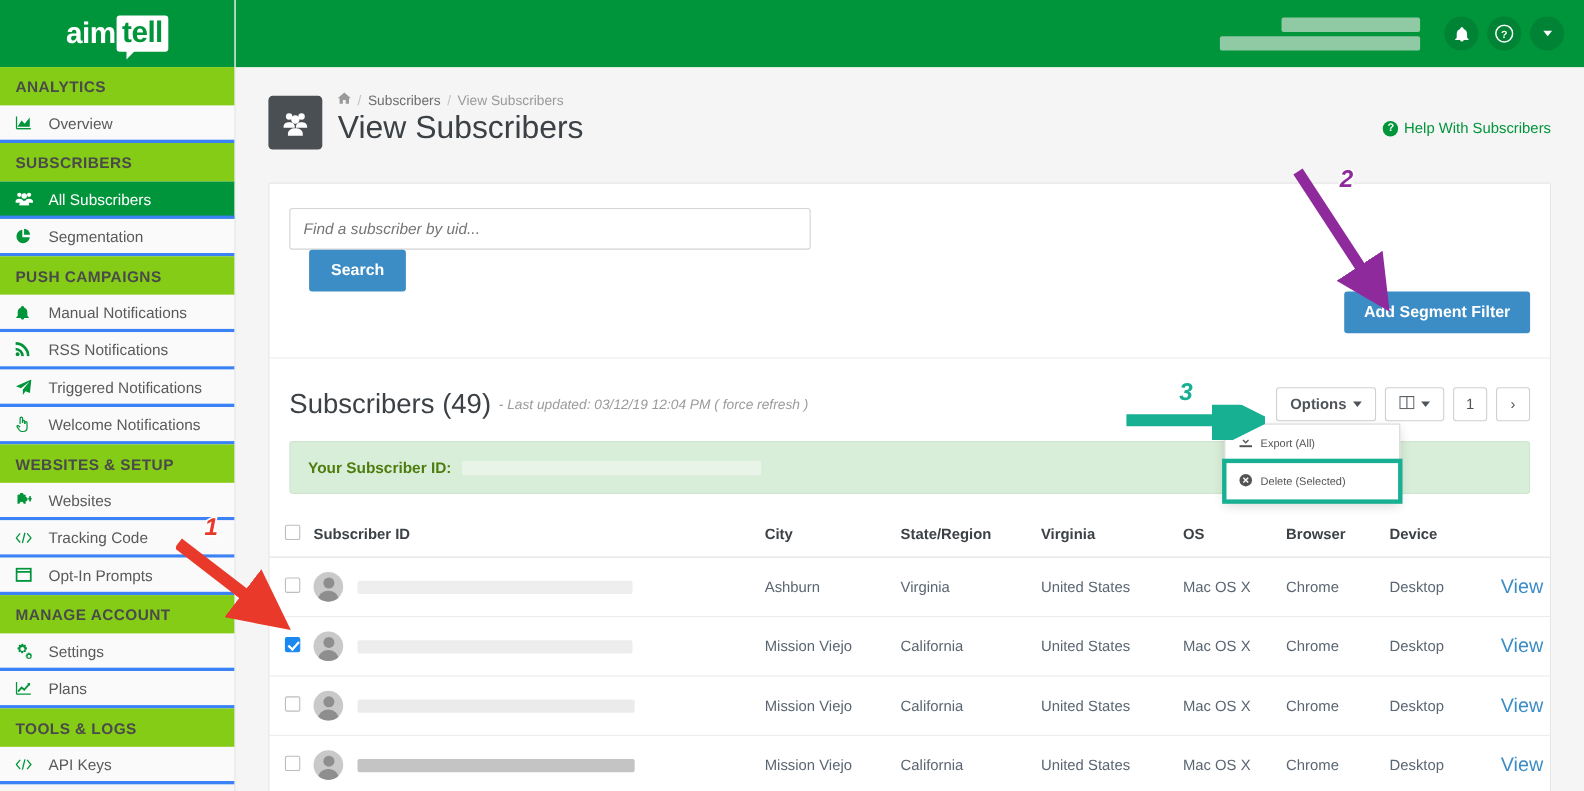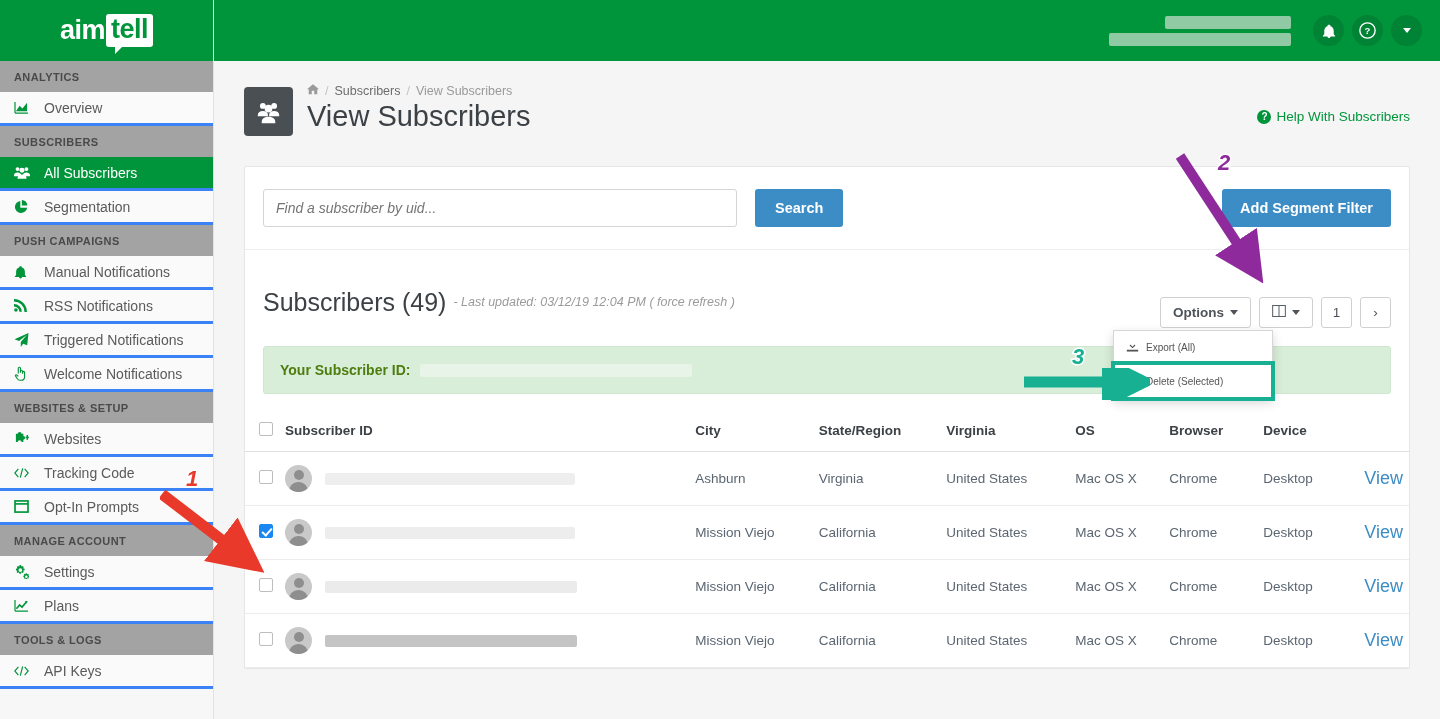--- a/index.html
+++ b/index.html
@@ -25,21 +25,21 @@
   .logo-aim { color: #fff; }
   .logo-tell {
     background: #fff; color: #00953b; border-radius: 3px;
     padding: 0 5px 2px 5px; margin-left: 1px; position: relative;
   }
   .logo-tell:after {
     content:""; position:absolute; left: 9px; bottom: -7px;
     border-left: 8px solid #fff; border-bottom: 8px solid transparent;
   }
   .nav-section {
-    background: #a3a3a3; color: #4a4a4a; font-size: 11px;
+    background: #84cc16; color: #4a4a4a; font-size: 14px;
     font-weight: bold; letter-spacing: 0.4px; padding: 10px 26px 9px 14px;
     text-transform: uppercase;
   }
   .nav-item {
     display: flex; align-items: center; height: 34px;
     padding: 0 14px; color: #5a5a5a; font-size: 14px;
     border-bottom: 3px solid #3b82f6; background: #fafafa;
     cursor: pointer;
   }
   .nav-item .ico {
@@ -85,40 +85,40 @@
   .help-badge {
     width: 14px; height: 14px; border-radius: 50%; background: #00953b;
     color: #fff; font-size: 10px; font-weight: bold;
     display: flex; align-items: center; justify-content: center;
   }
 
   .panel {
     margin: 30px 30px 0 30px; background: #fff;
     border: 1px solid #e6e6e6; border-radius: 2px;
   }
-  .search-row { padding: 22px 18px; display: flex; align-items: flex-start; border-bottom: 1px solid #ededed; }
+  .search-row { padding: 22px 18px; display: flex; align-items: flex-start; border-bottom: 1px solid #ededed; flex-direction: column; }
   .search-input {
     width: 474px; height: 38px; border: 1px solid #d4d4d4;
     border-radius: 3px; padding: 0 12px; font-size: 14px;
     font-style: italic; color: #9c9c9c; font-family: "Liberation Sans", sans-serif;
   }
   .btn-blue {
     background: #3c8dc5; color: #fff; border: none; border-radius: 3px;
     font-size: 14.5px; font-weight: bold; cursor: pointer;
     font-family: "Liberation Sans", sans-serif;
   }
   .btn-search { height: 38px; padding: 0 20px; margin-left: 18px; }
   .btn-addseg { height: 38px; padding: 0 18px; margin-left: auto; }
 
   .list-head {
     padding: 26px 18px 14px 18px; display: flex; align-items: center;
   }
   .list-title { font-size: 25px; color: #3c4146; }
   .list-sub { font-size: 12.5px; color: #9b9b9b; font-style: italic; margin-left: 7px; }
-  .list-tools { margin-left: auto; display: flex; align-items: flex-end; gap: 8px; position: relative; margin-top: 21px; }
+  .list-tools { margin-left: auto; display: flex; align-items: flex-end; gap: 8px; position: relative; }
   .btn-grey {
     height: 31px; border: 1px solid #d0d0d0; background: #fff;
     border-radius: 3px; font-size: 13.5px; color: #4f545a;
     padding: 0 12px; cursor: pointer; display: flex; align-items: center; gap: 6px;
     font-family: "Liberation Sans", sans-serif; font-weight: bold;
   }
   .btn-grey.plain { font-weight: normal; }
   .caret { width:0; height:0; border-left:4px solid transparent; border-right:4px solid transparent; border-top:5px solid #4f545a; }
   .btn-page { width: 31px; justify-content: center; padding: 0; font-weight: normal; }
 

